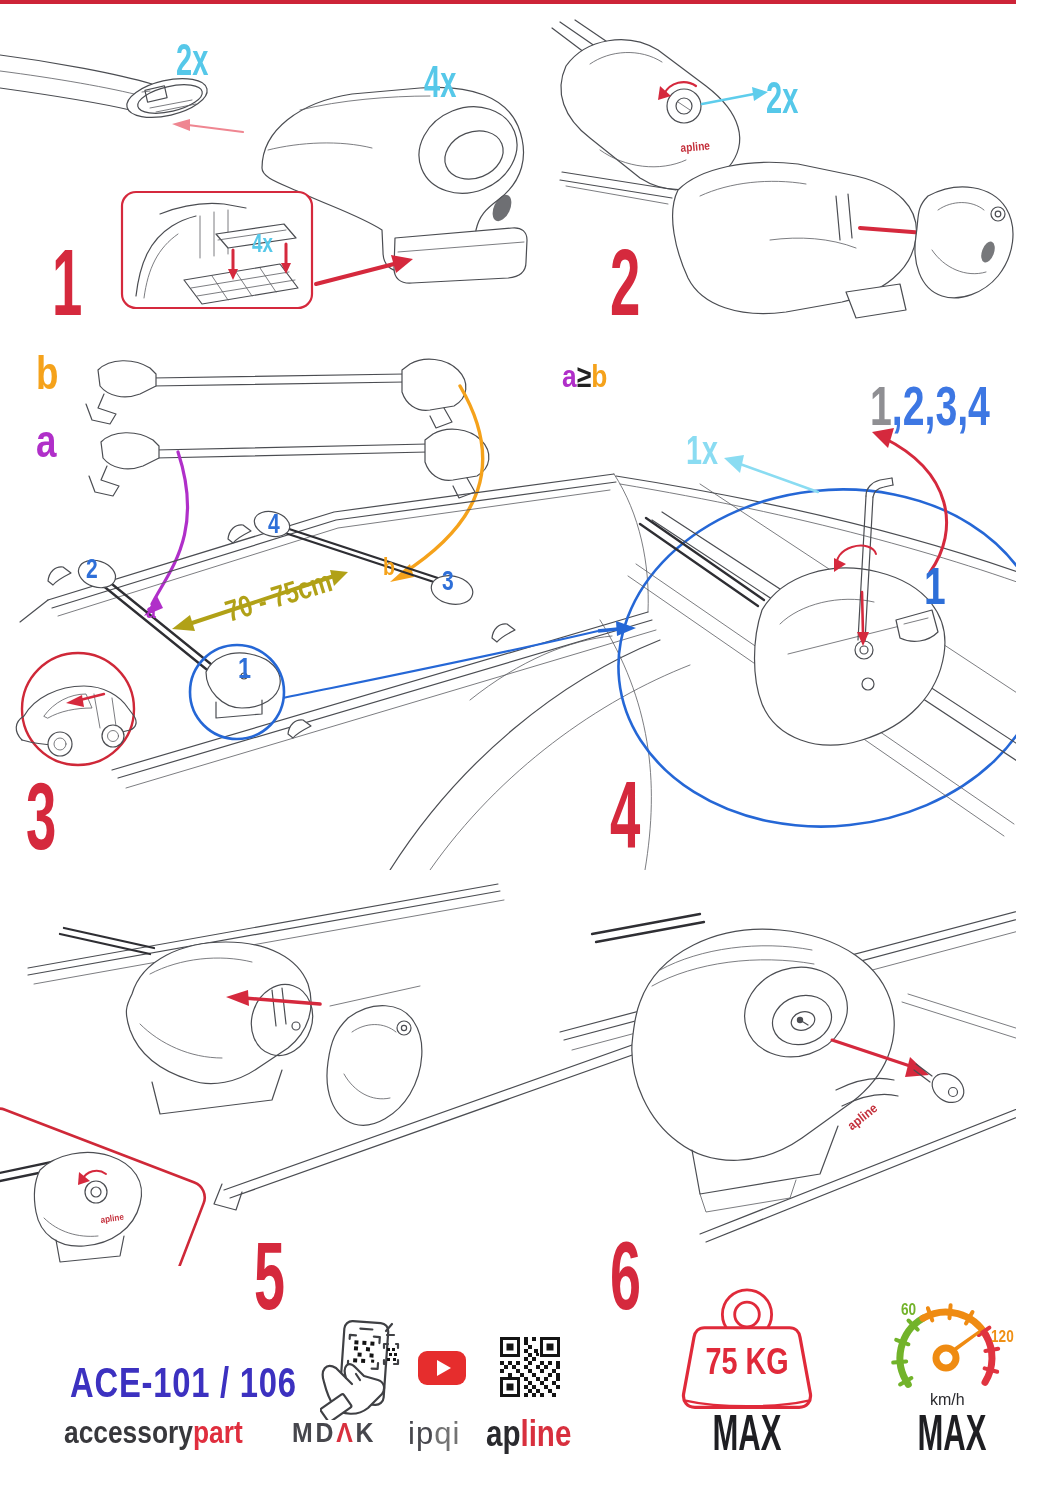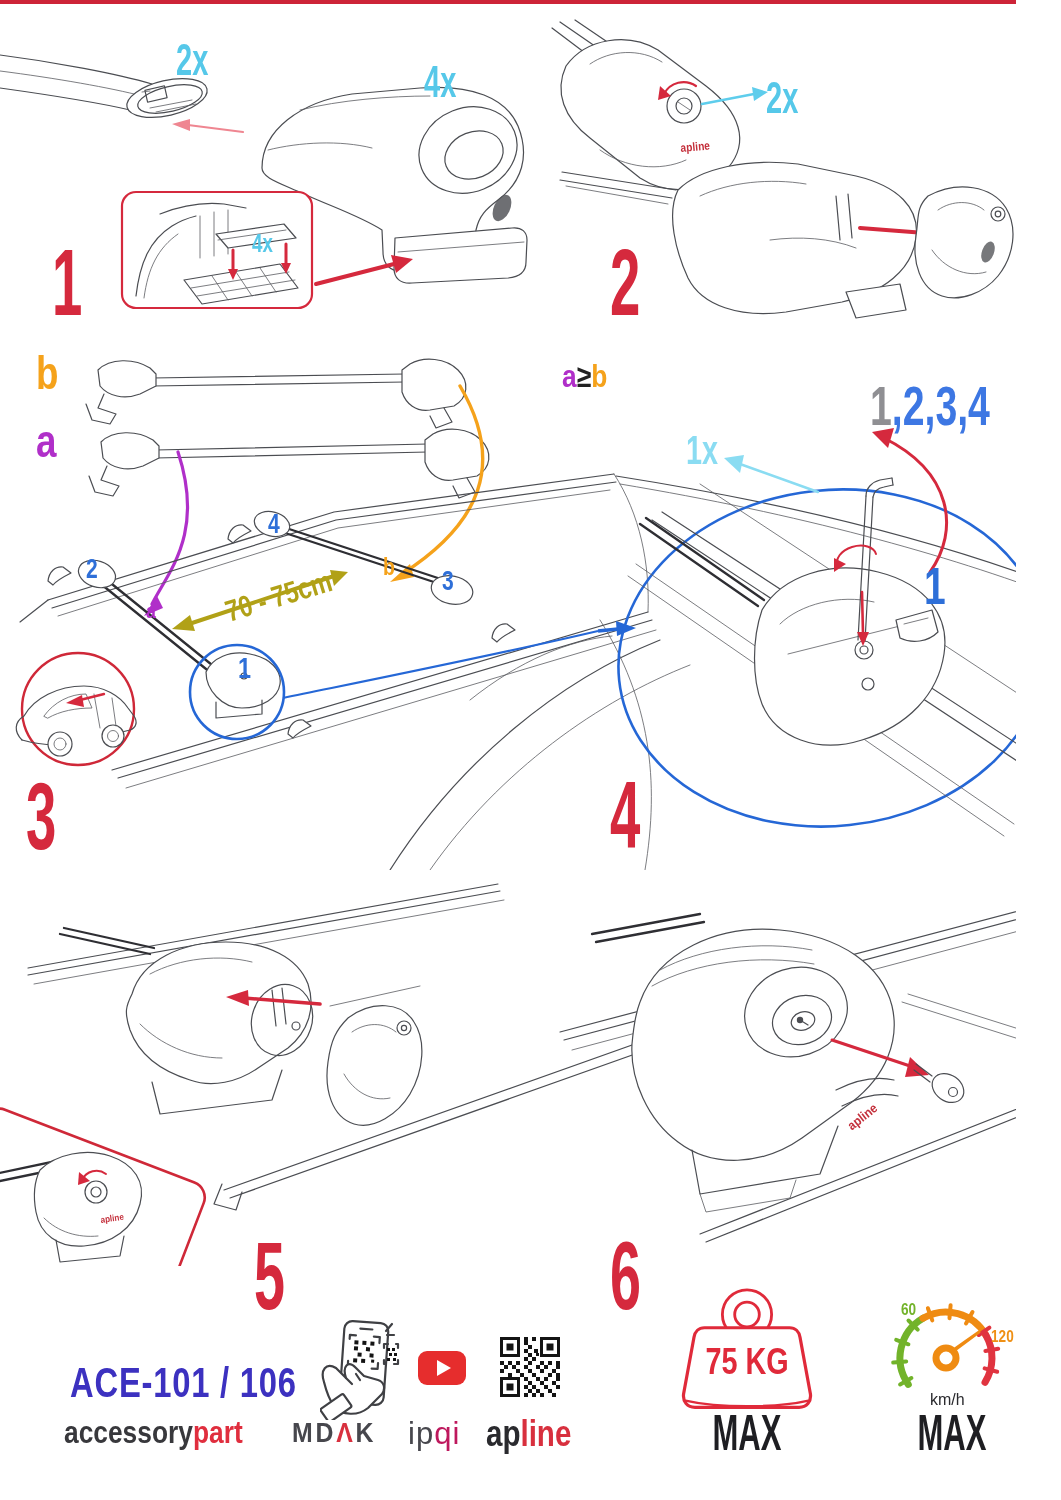--- a/index.html
+++ b/index.html
@@ -415,21 +415,21 @@
         <rect x="34" y="58" width="4" height="4"></rect>
         <rect x="42" y="58" width="4" height="4"></rect>
         <rect x="54" y="58" width="4" height="4"></rect>
     </g>
   </svg>
 
   <div class="t" style="left:292px;top:1420px;font-size:27px;letter-spacing:3px;transform:scaleX(.92);">
     <span style="color:#47474d;">MD</span><span style="color:#d8303e;">Λ</span><span style="color:#47474d;">K</span>
   </div>
   <div class="t" style="left:408px;top:1418px;font-size:31px;letter-spacing:1px;font-weight:normal;">
-    <span style="color:#47474d;">ip</span><span style="color:#be185d;">qi</span>
+    <span style="color:#47474d;">ip</span><span style="color:#737373;">qi</span>
   </div>
   <div class="t" style="left:486px;top:1416px;font-size:36px;transform:scaleX(.82);">
     <span style="color:#2a2a2e;">ap</span><span style="color:#d8303e;">line</span>
   </div>
 
   <svg class="abs" style="left:676px;top:1286px" width="142" height="128" viewBox="0 0 150 135">
     <circle cx="75" cy="30" r="26" fill="none" stroke="#e02a3a" stroke-width="3"></circle>
     <circle cx="75" cy="30" r="13" fill="#fff" stroke="#e02a3a" stroke-width="3"></circle>
     <path d="M30,44 L120,44 C126,44 130,48 131,54 L142,114 C143,122 138,128 130,128 L20,128 C12,128 7,122 8,114 L19,54 C20,48 24,44 30,44 Z" fill="#fff" stroke="#e02a3a" stroke-width="3.4" stroke-linejoin="round"></path>
     <path d="M10,121 C45,129 105,129 140,121" fill="none" stroke="#e02a3a" stroke-width="2.6" stroke-linecap="round"></path>

